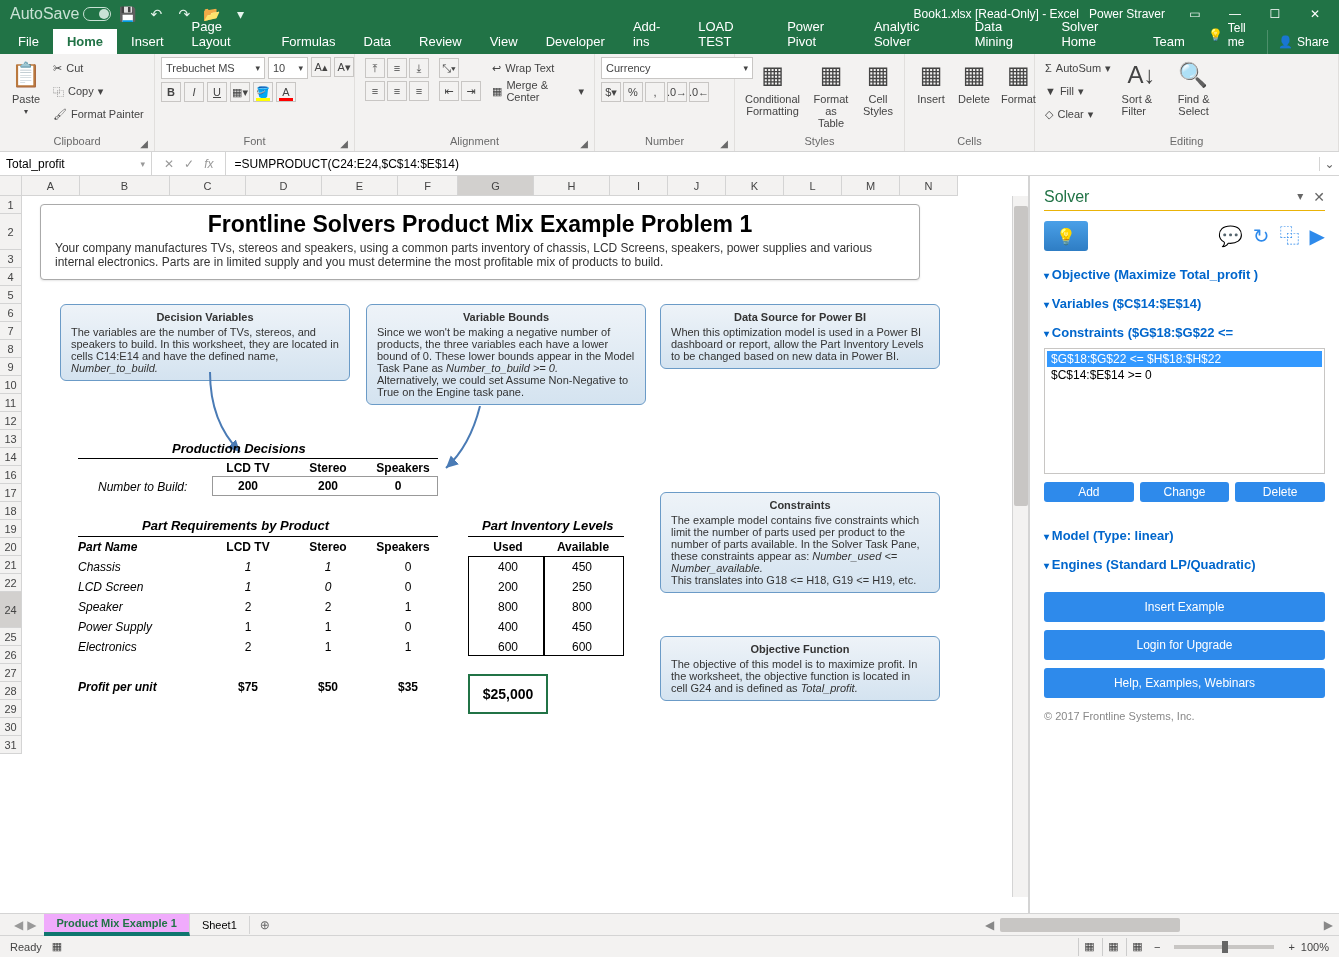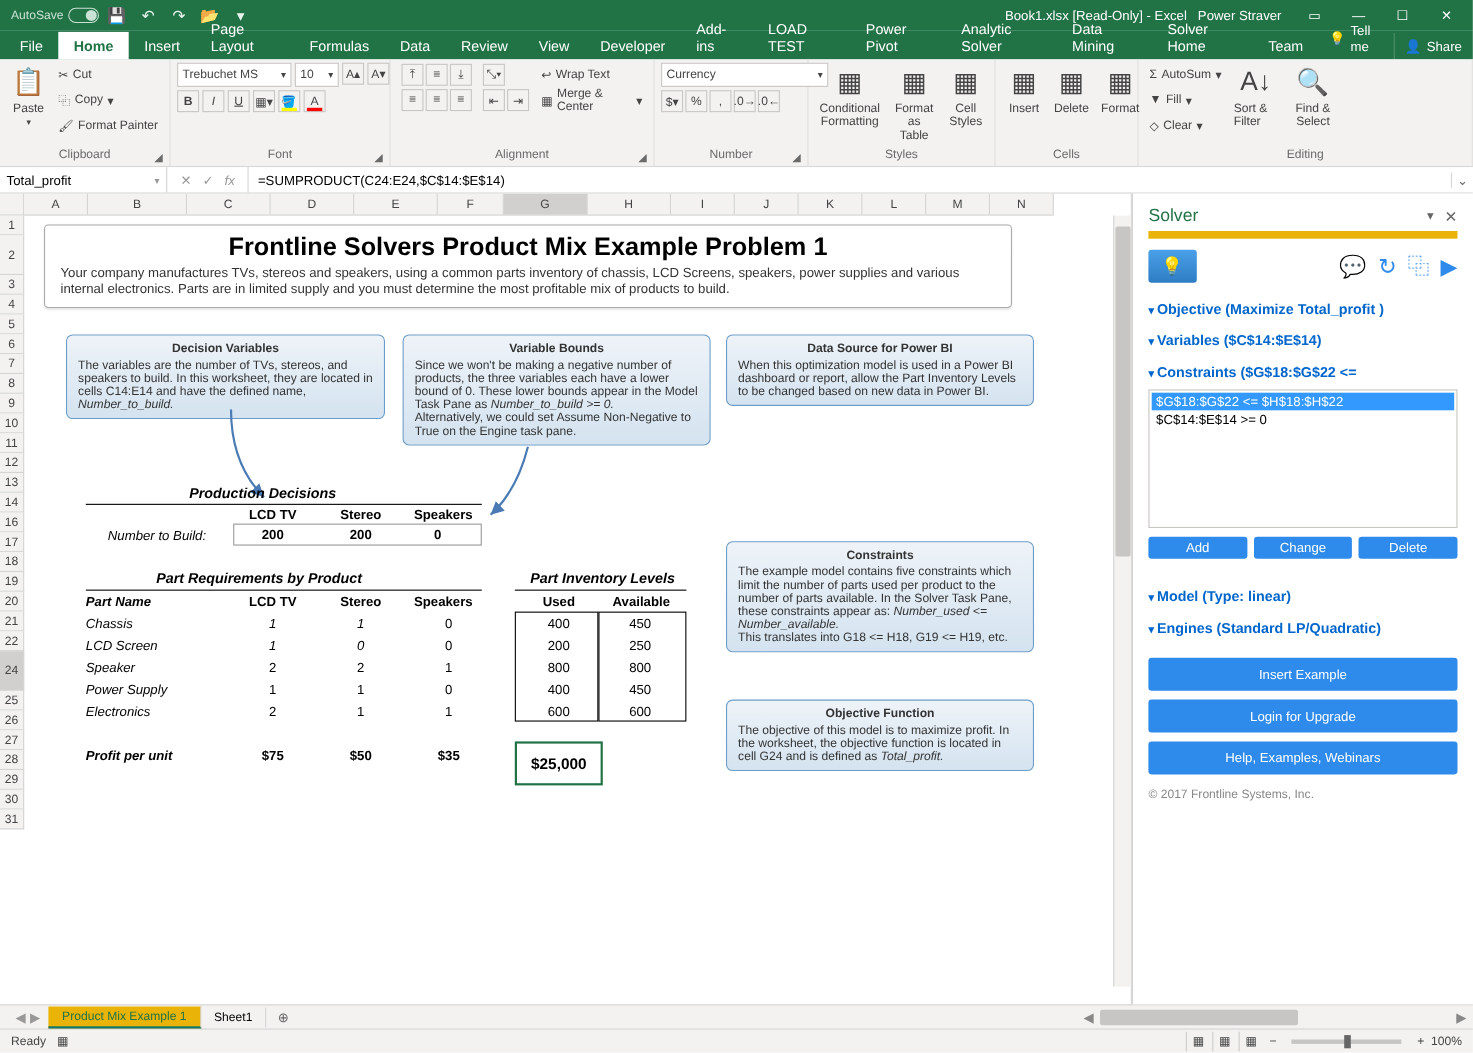--- a/index.html
+++ b/index.html
@@ -2,21 +2,21 @@
 <html><head>
 <meta charset="utf-8">
 <style>
 * { box-sizing: border-box; margin: 0; padding: 0; font-family: "Segoe UI", Arial, sans-serif; }
 body { background: #fff; width: 1339px; height: 957px; overflow: hidden; position: relative; font-size: 12px; }
 
 
 .title-bar { height: 28px; background: #217346; color: #fff; display: flex; align-items: center; padding: 0 4px; font-size: 12px; }
 .title-bar .qat { display: flex; align-items: center; gap: 6px; }
 .title-bar .qat-item { width: 22px; height: 22px; display: flex; align-items: center; justify-content: center; color: #e6f4ed; font-size: 14px; }
-.title-bar .autosave { display: flex; align-items: center; gap: 4px; font-size: 11px; color: #c9e2d5; padding: 0 6px; }
+.title-bar .autosave { display: flex; align-items: center; gap: 4px; font-size: 16px; color: #c9e2d5; padding: 0 6px; }
 .title-bar .autosave .switch { width: 28px; height: 14px; border: 1px solid #c9e2d5; border-radius: 7px; position: relative; }
 .title-bar .autosave .switch::after { content: ""; position: absolute; right: 1px; top: 1px; width: 10px; height: 10px; border-radius: 50%; background: #c9e2d5; }
 .title-bar .center { flex: 1; text-align: right; }
 .title-bar .user { padding: 0 10px; }
 .title-bar .win-btns { display: flex; }
 .title-bar .win-btn { width: 40px; height: 28px; display: flex; align-items: center; justify-content: center; font-size: 12px; }
 
 
 .tab-bar { height: 26px; background: #217346; display: flex; align-items: end; padding-left: 4px; gap: 0; }
 .tab { padding: 5px 14px; color: #fff; font-size: 13px; cursor: pointer; }
@@ -74,41 +74,41 @@
 .cell-input { position:absolute; border:1px solid #999; text-align:center; font-weight:700; background:#fff; font-size:13px; font-family:"Trebuchet MS",sans-serif;}
 .label { position:absolute; font-style:italic; font-family:"Trebuchet MS",sans-serif; font-size:12px;}
 .datacell { position:absolute; text-align:center; font-size:12px;}
 .hdr { font-weight:700; text-align:center;}
 .selected-cell { border:2px solid #217346;}
 .col-border { position:absolute; border-top:1px solid #000;}
 .box-border { position:absolute; border:1px solid #000;}
 
 
 .task-pane { width:310px; background:#fff; border-left:1px solid #d4d4d4; display:flex; flex-direction:column; padding:6px 14px 10px; overflow:hidden;}
-.tp-header { display:flex; justify-content:space-between; align-items:center; padding:6px 0 4px; border-bottom:7px solid #eab308;}
+.tp-header { display:flex; justify-content:space-between; align-items:center; padding:6px 0 4px; border-bottom:1px solid #eab308;}
 .tp-header h2 { font-size:16px; color:#217346; font-weight:400;}
 .tp-header .tp-close { color:#666; font-size:14px;}
 .tp-toolbar { display:flex; justify-content:space-between; align-items:center; padding:10px 0 6px;}
 .tp-toolbar .bulb { width:44px; height:30px; background:linear-gradient(#4aa0e8,#2e7dc4); border-radius:3px; display:flex; align-items:center; justify-content:center; color:#fff; font-size:16px;}
 .tp-toolbar .icons { display:flex; gap:10px; color:#2e8aeb; font-size:20px;}
 .tp-section { font-weight:700; color:#0066cc; font-size:13px; padding:10px 0 4px; cursor:pointer;}
 .tp-section::before { content:"▾ "; color:#0066cc; font-size:10px;}
 .tp-list { border:1px solid #c8c6c4; height:126px; padding:2px; font-size:12px; margin-top:4px;}
 .tp-list .sel { background:#3399ff; color:#fff; padding:1px 4px;}
 .tp-list .row { padding:1px 4px;}
 .tp-btns { display:flex; gap:6px; margin-top:8px;}
 .tp-btn { flex:1; background:#2e8aeb; color:#fff; border:none; border-radius:3px; padding:3px 0; font-size:12px; cursor:pointer;}
 .tp-wide { width:100%; background:#2e8aeb; color:#fff; border:none; border-radius:3px; padding:8px 0; font-size:12px; margin-top:8px; cursor:pointer;}
 .tp-footer { font-size:11px; color:#888; margin-top:12px;}
 
 
 .sheet-tabs { height:22px; background:#f3f2f1; display:flex; align-items:center; border-top:1px solid #d4d4d4; padding-left:6px; gap:0;}
 .sheet-tabs .nav { display:flex; gap:4px; color:#999; padding:0 8px;}
 .sheet-tab { padding:3px 12px; font-size:11px; border-right:1px solid #d4d4d4; background:#f3f2f1;}
-.sheet-tab.active { background:#eab308; color:#217346; font-weight:400; border-bottom:2px solid #0f766e;}
+.sheet-tab.active { background:#f0abfc; color:#217346; font-weight:700; border-bottom:4px solid #0f766e;}
 .sheet-tabs .add { padding:0 10px; color:#666;}
 
 
 .status-bar { height:22px; background:#f3f2f1; border-top:1px solid #d4d4d4; display:flex; align-items:center; padding:0 10px; font-size:11px; color:#444;}
 .status-bar .spacer{flex:1;}
 .status-bar .views { display:flex; gap:2px; align-items:center;}
 .status-bar .vbtn2 { width:22px; height:18px; border-left:1px solid #ccc; display:flex; align-items:center; justify-content:center;}
 .status-bar .zoom-slider { width:100px; height:4px; background:#c8c6c4; position:relative; margin:0 8px;}
 .status-bar .zoom-slider::after{content:"";position:absolute;left:48px;top:-4px;width:6px;height:12px;background:#666;}
 

